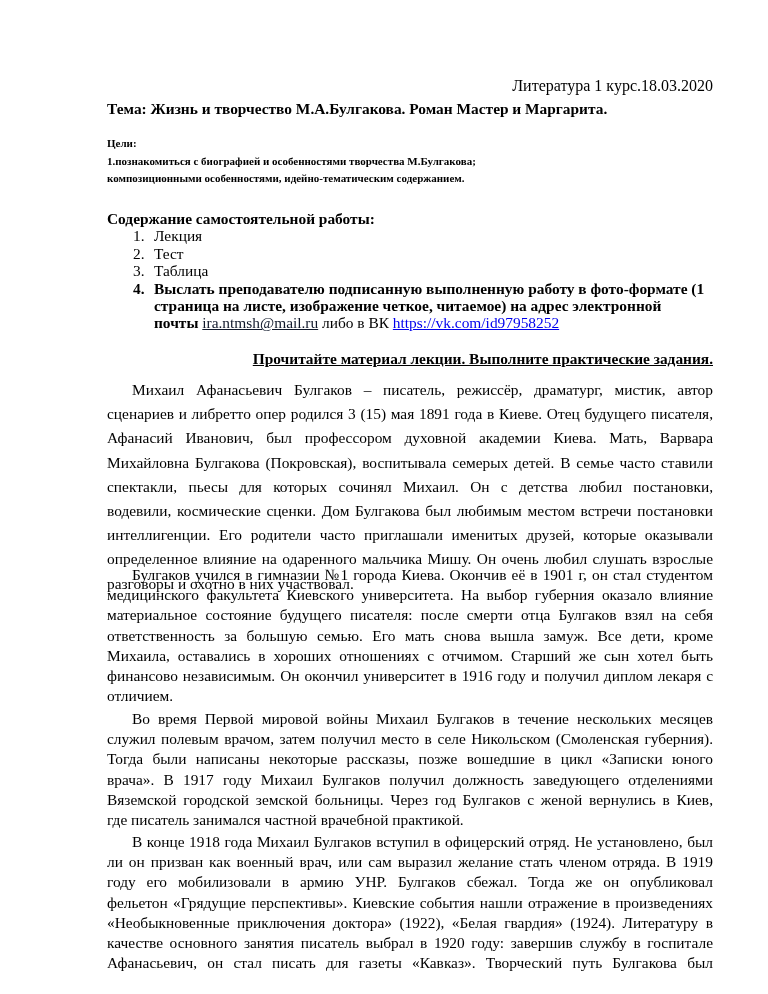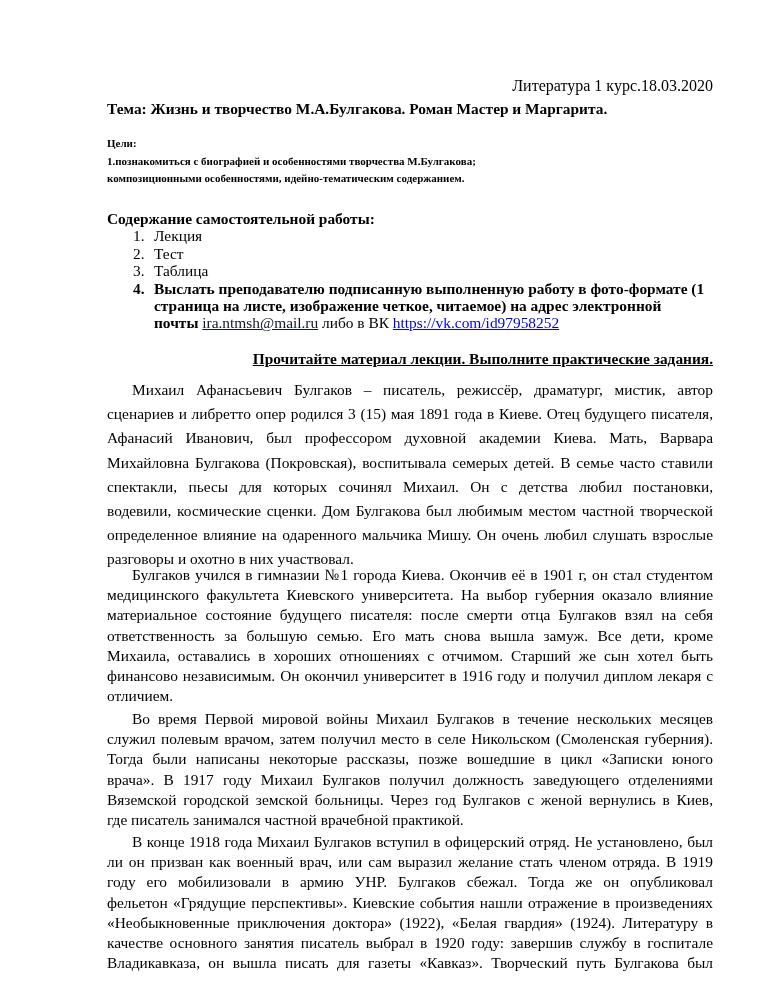--- a/index.html
+++ b/index.html
@@ -162,21 +162,22 @@
   </div>
 
   <div class="read-heading">Прочитайте материал лекции. Выполните практические задания.</div>
 
   <div class="para p1">
     <span class="ln first">Михаил Афанасьевич Булгаков – писатель, режиссёр, драматург, мистик, автор</span>
     <span class="ln">сценариев и либретто опер родился 3 (15) мая 1891 года в Киеве. Отец будущего писателя,</span>
     <span class="ln">Афанасий Иванович, был профессором духовной академии Киева. Мать, Варвара</span>
     <span class="ln">Михайловна Булгакова (Покровская), воспитывала семерых детей. В семье часто ставили</span>
     <span class="ln">спектакли, пьесы для которых сочинял Михаил. Он с детства любил постановки,</span>
-    <span class="ln">водевили, космические сценки. Дом Булгакова был любимым местом частной творческой</span>
+    <span class="ln">водевили, космические сценки. Дом Булгакова был любимым местом встречи постановки</span>
+    <span class="ln">интеллигенции. Его родители часто приглашали именитых друзей, которые оказывали</span>
     <span class="ln">определенное влияние на одаренного мальчика Мишу. Он очень любил слушать взрослые</span>
     <span class="ln last">разговоры и охотно в них участвовал.</span>
   </div>
 
   <div class="para p2">
     <span class="ln first">Булгаков учился в гимназии №1 города Киева. Окончив её в 1901 г, он стал студентом</span>
     <span class="ln">медицинского факультета Киевского университета. На выбор губерния оказало влияние</span>
     <span class="ln">материальное состояние будущего писателя: после смерти отца Булгаков взял на себя</span>
     <span class="ln">ответственность за большую семью. Его мать снова вышла замуж. Все дети, кроме</span>
     <span class="ln">Михаила, оставались в хороших отношениях с отчимом. Старший же сын хотел быть</span>
@@ -193,16 +194,16 @@
     <span class="ln last">где писатель занимался частной врачебной практикой.</span>
   </div>
 
   <div class="para p4">
     <span class="ln first">В конце 1918 года Михаил Булгаков вступил в офицерский отряд. Не установлено, был</span>
     <span class="ln">ли он призван как военный врач, или сам выразил желание стать членом отряда. В 1919</span>
     <span class="ln">году его мобилизовали в армию УНР. Булгаков сбежал. Тогда же он опубликовал</span>
     <span class="ln">фельетон «Грядущие перспективы». Киевские события нашли отражение в произведениях</span>
     <span class="ln">«Необыкновенные приключения доктора» (1922), «Белая гвардия» (1924). Литературу в</span>
     <span class="ln">качестве основного занятия писатель выбрал в 1920 году: завершив службу в госпитале</span>
-    <span class="ln">Владикавказа, он вышла писать для газеты «Кавказ». Творческий путь Булгакова был</span>
+    <span class="ln">Афанасьевич, он стал писать для газеты «Кавказ». Творческий путь Булгакова был</span>
   </div>
 
 </div>
 
 </body></html>

